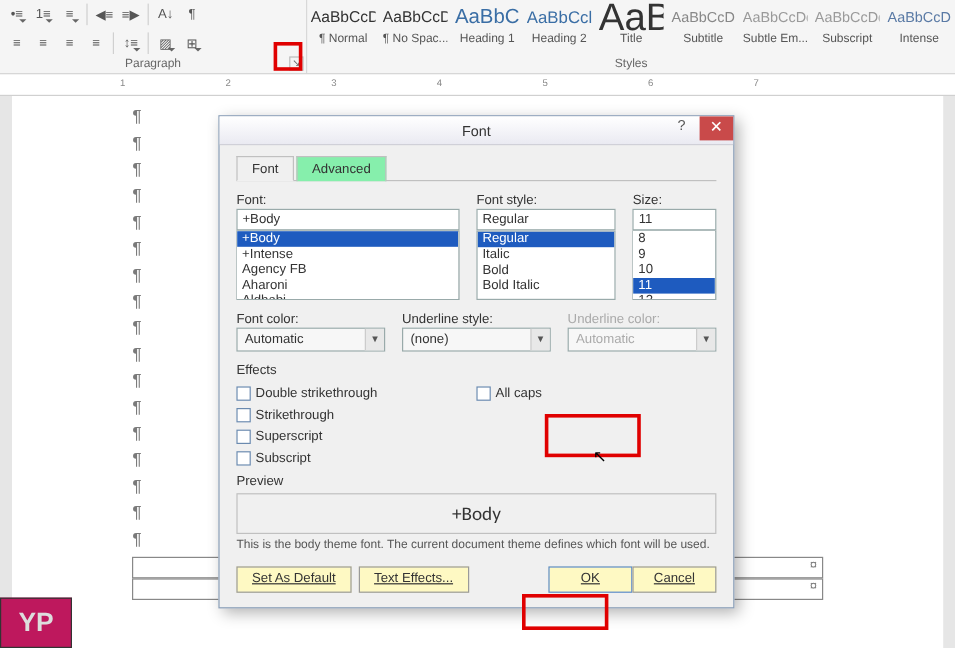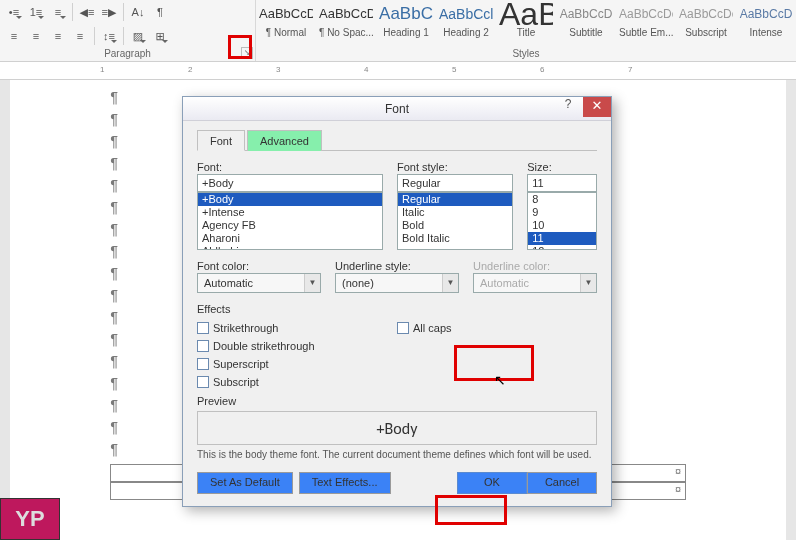--- a/index.html
+++ b/index.html
@@ -61,21 +61,21 @@
   .fx .colc { flex: 1; }
   .chk { display: flex; align-items: center; gap: 4px; height: 18px; }
   .chkbox { width: 12px; height: 12px; border: 1px solid #6b8aaf; background: #fff; display: inline-block; }
 
   .preview { border: 1px solid #c0c0c0; height: 34px; margin: 4px 0 4px; display: flex; align-items: center; justify-content: center; font-size: 16px; font-family: Calibri, sans-serif; color: #333; }
   .pdesc { text-align: left; font-size: 10px; color: #555; margin-bottom: 12px; }
 
   .btn-row { display: flex; justify-content: space-between; align-items: center; }
   .btns-left { display: flex; gap: 6px; }
   .btns-right { display: flex; gap: 0; }
-  .btn { border: 1px solid #9a9a9a; background: #3b82f6; padding: 3px 12px; min-width: 70px; text-align: center; height: 22px; }
+  .btn { border: 1px solid #9a9a9a; background: #fef9c3; padding: 3px 12px; min-width: 70px; text-align: center; height: 22px; text-decoration: underline; }
 
   
   .abs-hl { position: absolute; border: 3px solid #e00000; pointer-events: none; }
   .h1 { left: 454px; top: 345px; width: 80px; height: 36px; }
   .h2 { left: 435px; top: 495px; width: 72px; height: 30px; }
 
   .cursor { position: absolute; left: 494px; top: 372px; font-size: 14px; color: #000; }
 
   .yp { position: absolute; left: 0; bottom: 0; width: 60px; height: 42px; background: #be185d; color: #ddd; display: flex; align-items: center; justify-content: center; font-size: 22px; font-weight: bold; border: 1px solid #333; }
 </style>
@@ -262,25 +262,25 @@
             <div class="dbtn">▼</div>
           </div>
       </div>
     </div>
 
     <div class="frame-title">Effects</div>
     <div class="fx">
       <div class="colc">
         <div class="chk">
             <span class="chkbox"></span>
+            <span>Double strikethrough</span>
+          </div>
+        <div class="chk">
+            <span class="chkbox"></span>
             <span>Strikethrough</span>
-          </div>
-        <div class="chk">
-            <span class="chkbox"></span>
-            <span>Double strikethrough</span>
           </div>
         <div class="chk">
             <span class="chkbox"></span>
             <span>Superscript</span>
           </div>
         <div class="chk">
             <span class="chkbox"></span>
             <span>Subscript</span>
           </div>
       </div>

